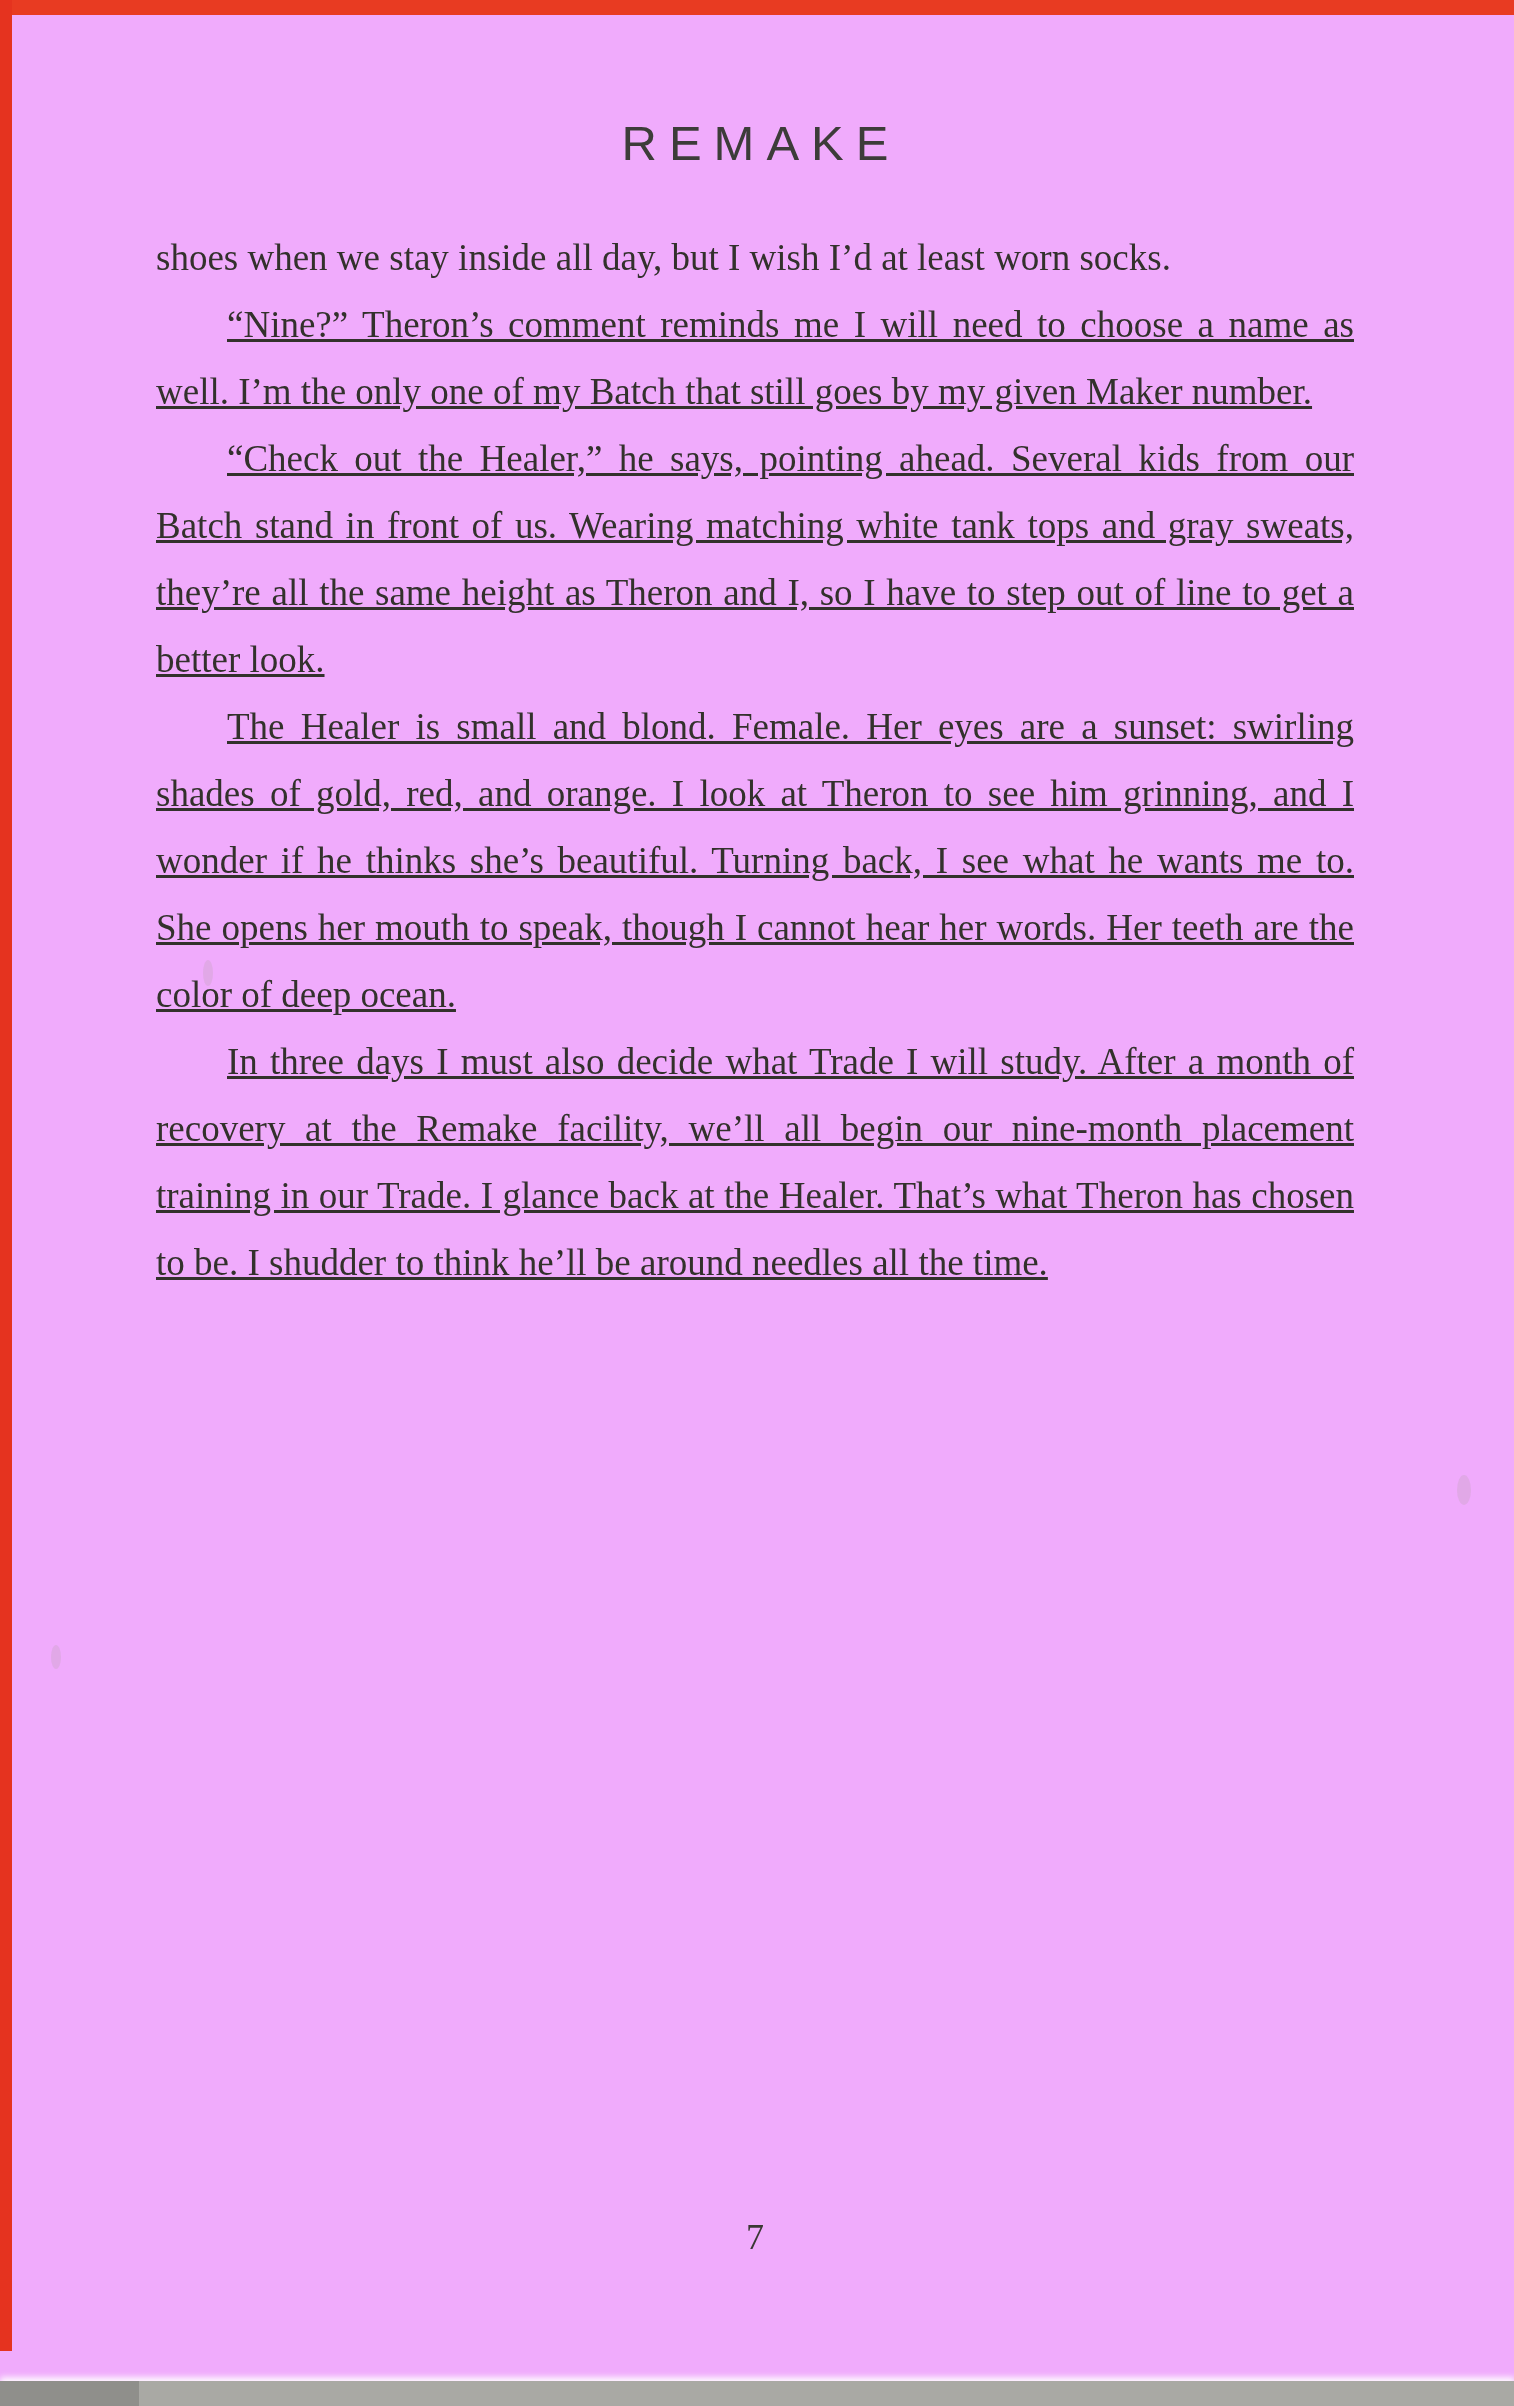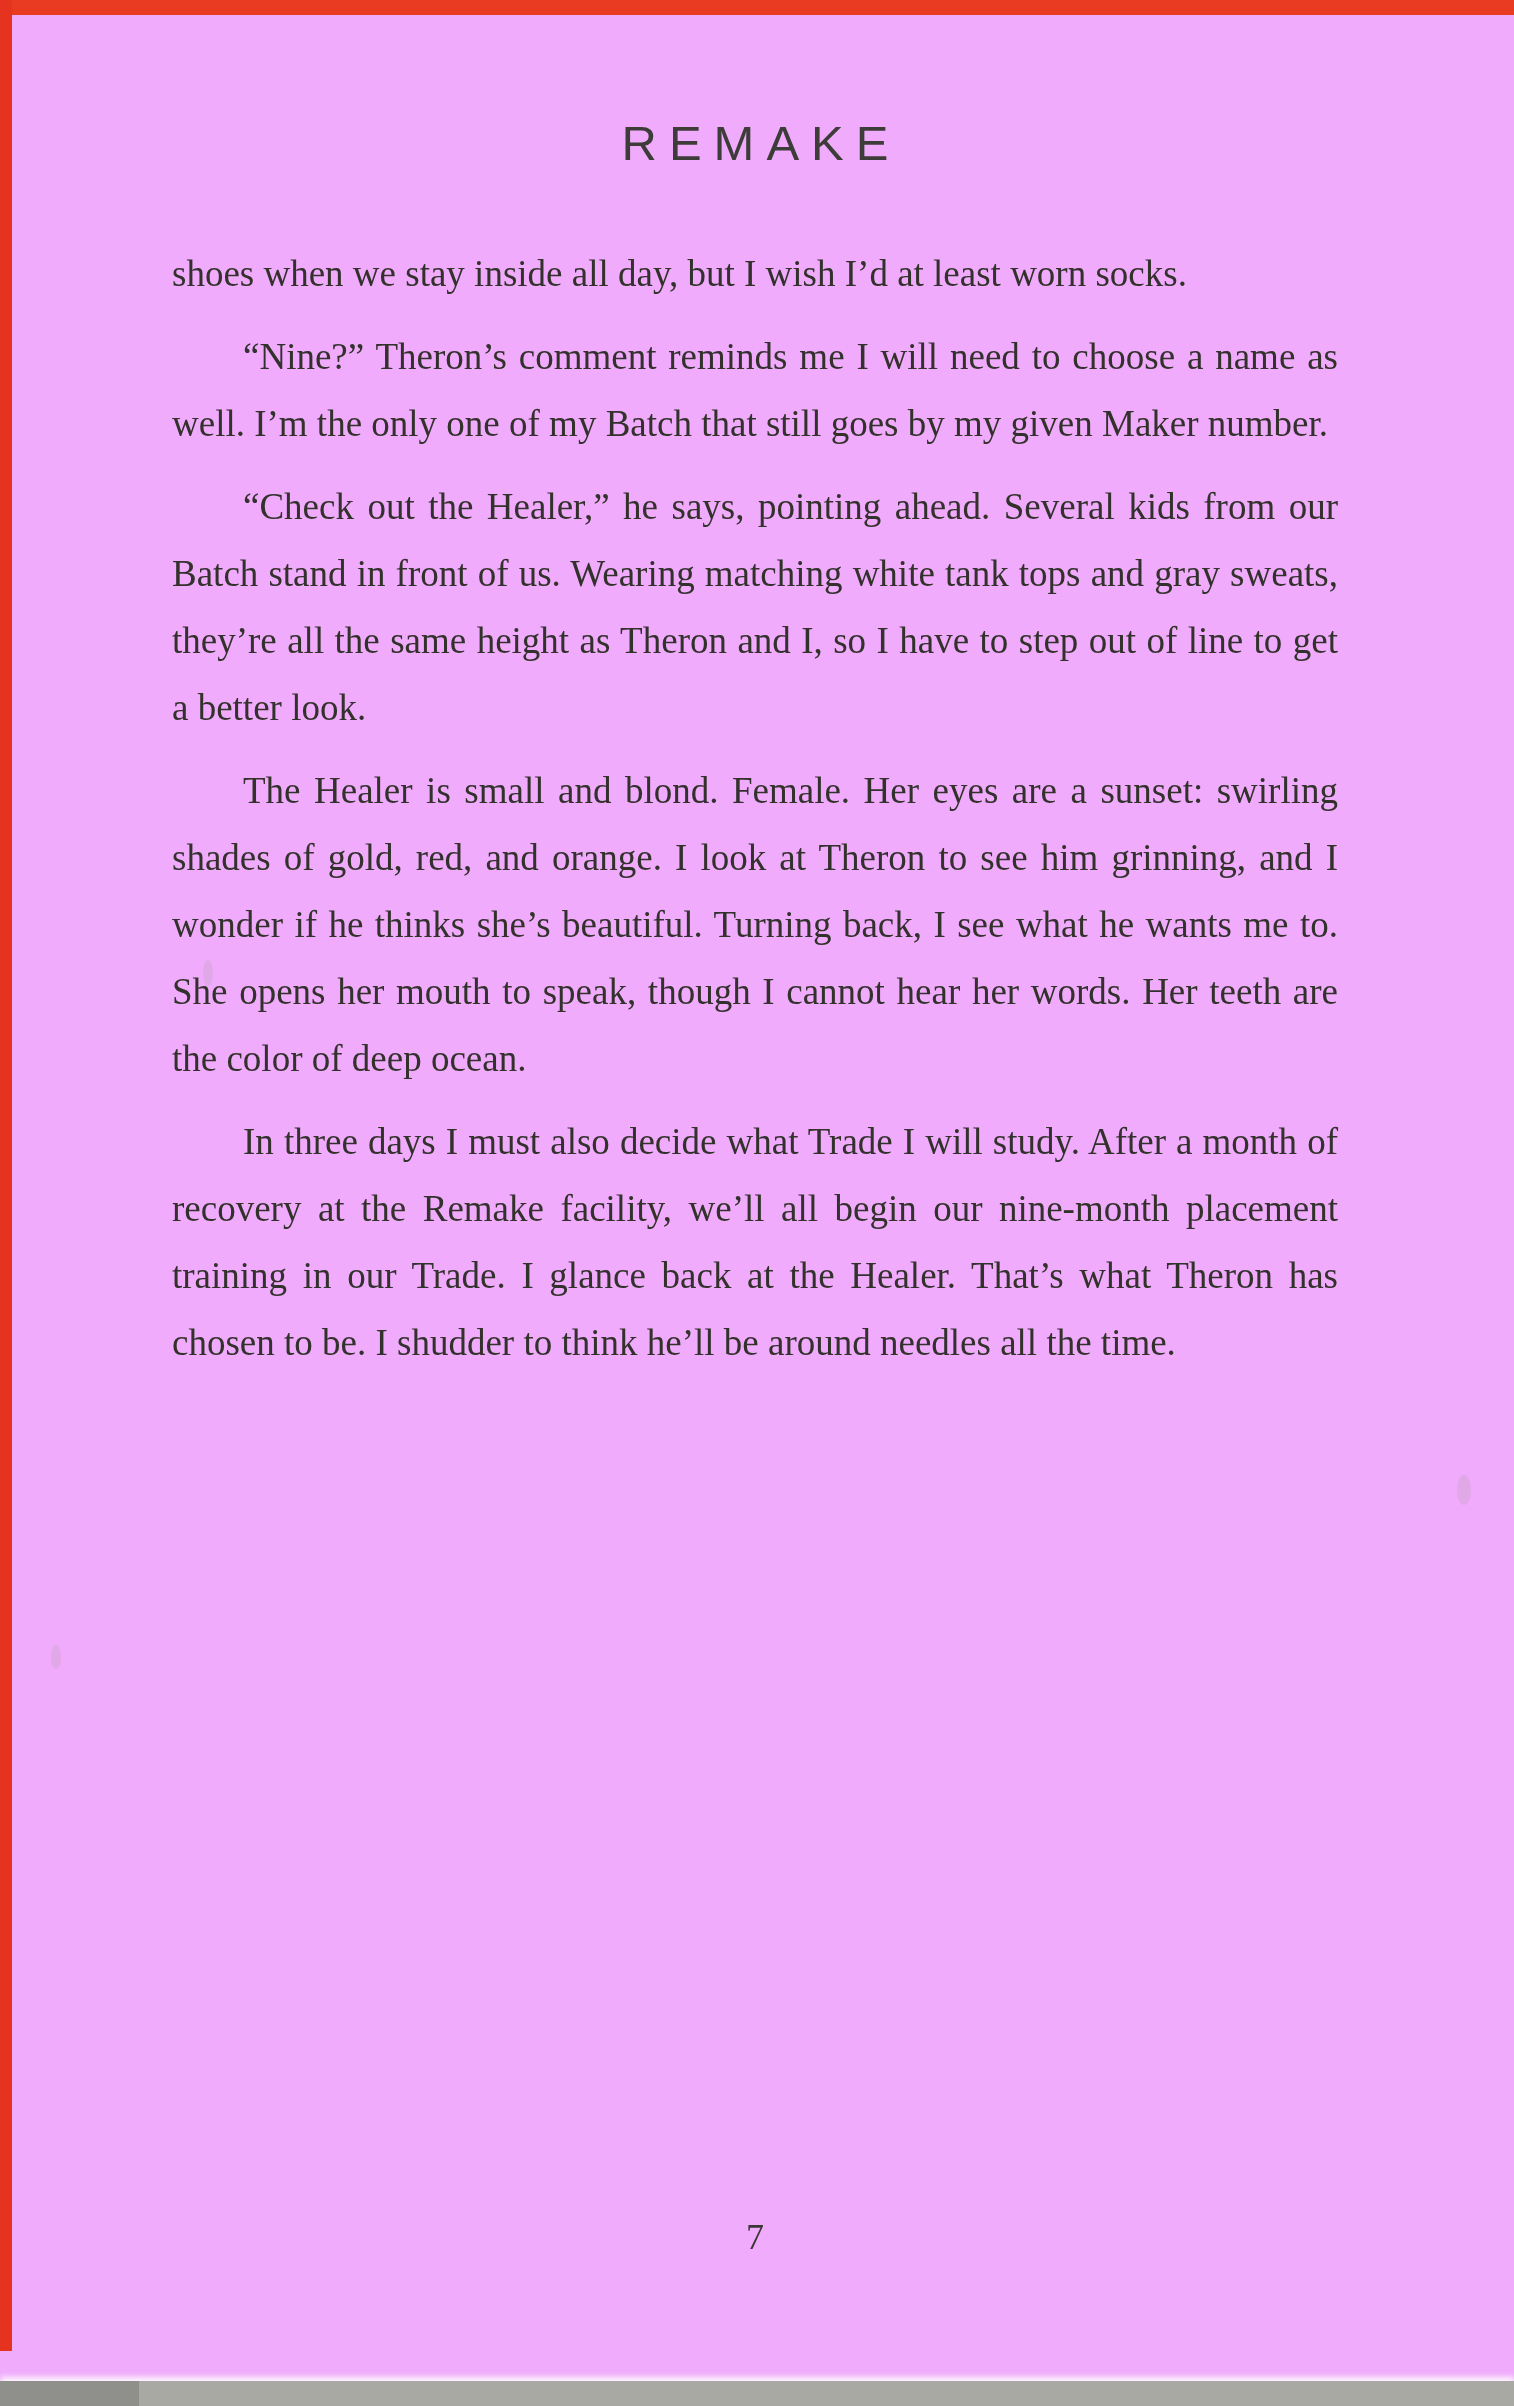--- a/index.html
+++ b/index.html
@@ -54,22 +54,22 @@
 
   
   .text-block {
     position: absolute;
     top: 224px; left: 156px;
     width: 1198px;
     font-size: 37px;
     line-height: 67px;
     text-align: justify;
   }
-  .para { margin: 16px; padding: 0; }
-  .para.indent { text-indent: 71px; }
+  .para { margin: 0; padding: 0; }
+  .para.indent { text-indent: 71px; text-decoration: underline; }
 
   
   .folio {
     position: absolute;
     top: 2216px; left: 156px;
     width: 1198px;
     text-align: center;
     font-size: 36px;
     color: #3a3834;
   }

